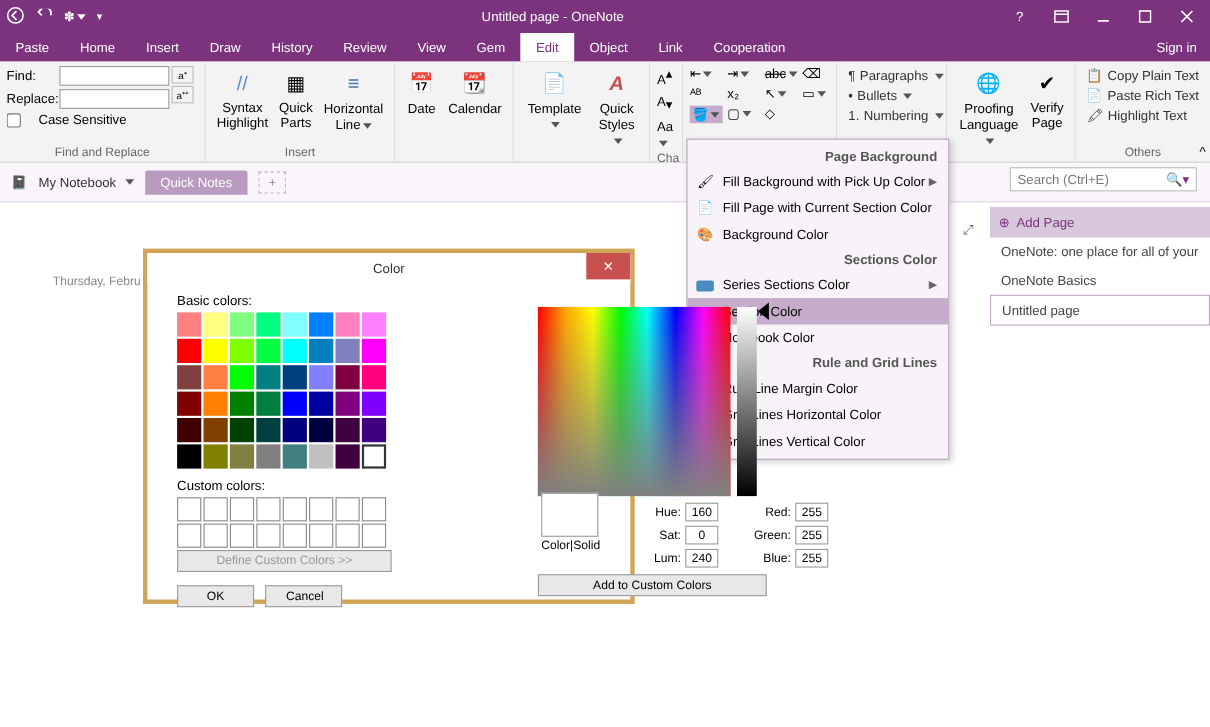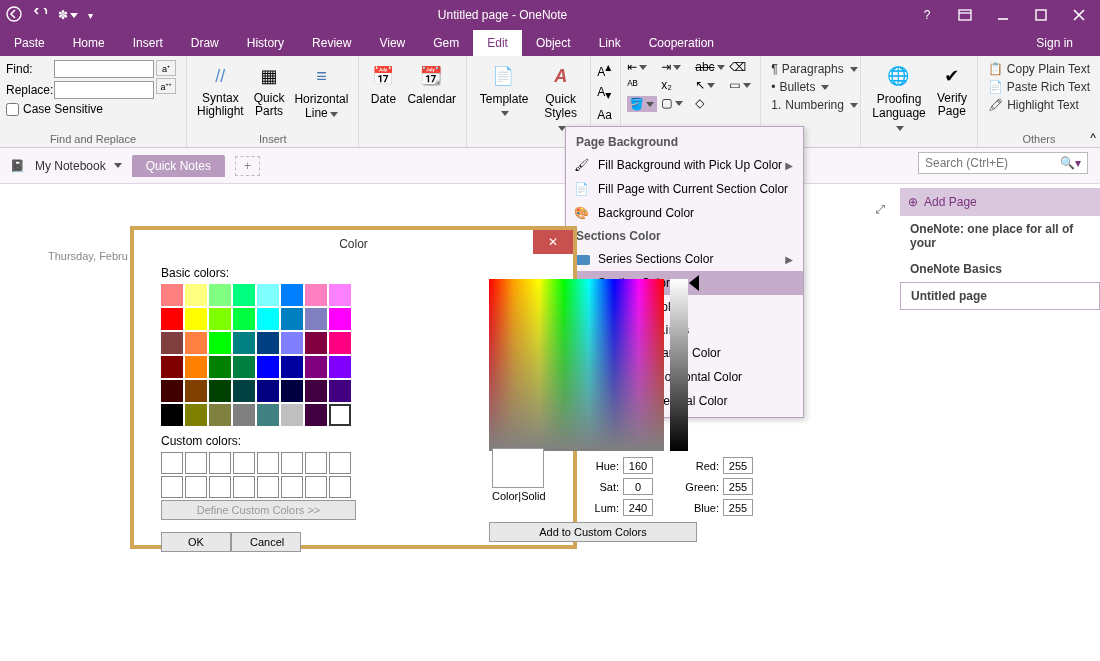--- a/index.html
+++ b/index.html
@@ -9,76 +9,76 @@
 .title-bar .qat { display: flex; align-items: center; gap: 10px; }
 .title-bar .qat span { color: #fff; }
 .title-bar .title { flex: 1; text-align: center; }
 .title-bar .winctrl { display: flex; gap: 8px; align-items: center; }
 .title-bar .winctrl span { width: 30px; text-align: center; cursor: default; }
 .winctrl svg { display:block; margin:auto; }
 
 .tabbar { height: 26px; background: #7b337d; color: #fff; display: flex; align-items: center; }
 .tabbar .tab { padding: 0 14px; height: 26px; display: flex; align-items: center; cursor: pointer; }
 .tabbar .tab.active { background: #fff; color: #7b337d; }
-.tabbar .signin { margin-left: auto; padding-right: 27px; }
+.tabbar .signin { margin-left: auto; padding-right: 12px; }
 
 .ribbon { height: 92px; background: #f3f3f3; border-bottom: 1px solid #ccc; display: flex; position: relative; }
 .grp { border-right: 1px solid #ddd; padding: 4px 6px 2px 6px; display: flex; flex-direction: column; }
 .grp .row { display: flex; gap: 2px; }
 .grp-label { text-align: center; color: #666; font-size: 11px; margin-top: auto; padding-top: 2px; }
 .find-row { display: flex; align-items: center; margin-bottom: 3px; gap: 4px; }
 .find-row label { width: 44px; }
 .find-row input { width: 100px; border: 1px solid #999; height: 18px; }
 .repbtn { display:flex; flex-direction:column; gap:2px; margin-left:2px; }
 .repbtn div { border:1px solid #bbb; width:20px; height:16px; display:flex;align-items:center;justify-content:center; font-size:9px;}
-.chk { display:flex; align-items:flex-end; gap:4px; margin-top:2px;}
+.chk { display:flex; align-items:flex-end; gap:16px; margin-top:2px;}
 .bigbtn { display:flex; flex-direction:column; align-items:center; gap:2px; padding:2px 4px; cursor:pointer; text-align:center; }
 .bigbtn .icn { width:28px; height:28px; display:flex;align-items:center;justify-content:center; font-size:18px; }
 .triangle-down { display:inline-block; width:0; height:0; border-left:4px solid transparent; border-right:4px solid transparent; border-top:5px solid #555; margin-left:2px; vertical-align:middle;}
 .collapse { position:absolute; right:4px; bottom:2px; cursor:pointer; }
 
 .header2 { height: 36px; background: #f9f5fa; border-bottom:1px solid #e0d5e4; display:flex; align-items:center; padding:0 10px; gap:10px; }
 .nb-label { font-size:18px; color:#333; font-weight:500; display:flex; align-items:center; gap:6px; }
 .sectab { background:#b99bc0; color:#fff; padding:4px 14px; border-radius:2px 2px 0 0; }
 .addtab { border:1px dashed #bbb; color:#888; padding:2px 8px; }
 
 .searchbox { position:absolute; right:12px; top:4px; width:170px; height:22px; border:1px solid #bbb; display:flex; align-items:center; padding:0 6px; color:#777; background:#fff;}
 .searchbox .mag { margin-left:auto; color:#7b337d; }
 
 .addpage { position:absolute; right:0; top:188px; width:200px; height:28px; background:#d9c7de; display:flex; align-items:center; padding:0 8px; color:#7b337d; gap:6px;}
 .pagelist { position:absolute; right:0; top:216px; width:200px; }
-.pagelist div { padding:6px 10px; color:#444; cursor:pointer;font-weight:bold; }
+.pagelist div { padding:6px 10px; color:#444; cursor:pointer; }
 .pagelist .sel { background:#fff; border:1px solid #c0a8c6; }
 
 .datestamp { position:absolute; left:48px; top:250px; color:#888; font-size:11px;}
 .expand { position:absolute; right:215px; top:202px; color:#666; }
 
 .colordlg { position:absolute; left:130px; top:226px; width:447px; height:323px; background:#fff; border:4px solid #d0a556; }
 .colordlg .dlg-title { height:28px; background:#fff; color:#333; display:flex; align-items:center; justify-content:center; position:relative;}
 .colordlg .closebtn { position:absolute; right:0; top:0; width:40px; height:24px; background:#c8504f; color:#fff; display:flex;align-items:center;justify-content:center; }
 .colordlg .body { padding:8px 27px; }
 .swatch-grid { display:grid; grid-template-columns:repeat(8,22px); gap:2px; margin-top:4px; margin-bottom:8px;}
 .swatch { width:22px; height:22px; }
 .swatch.outline { border:2px solid #333; background:#fff;}
 .cust-row { display:grid; grid-template-columns:repeat(8,22px); gap:2px; margin-top:4px; }
 .cust-row .swatch { border:1px solid #888; background:#fff; }
 .dlgbtn { border:1px solid #999; background:#e8e8e8; padding:3px 18px; cursor:pointer; font-size:11px; text-align:center; }
-.dlgbtns { display:flex; margin-top:12px;}
+.dlgbtns { display:flex; gap:10px; margin-top:12px;}
 .rightcol { position:absolute; left:355px; top:49px; width:215px; }
 .colorfield { width:175px; height:172px; background:linear-gradient(to right, red, orange, yellow, lime, cyan, blue, magenta, red); position:relative; margin-bottom:6px;}
 .colorfield::after { content:''; position:absolute; inset:0; background:linear-gradient(to bottom, rgba(255,255,255,0), rgba(128,128,128,1));}
 .lumbar { position:absolute; left:536px; top:36px; width:18px; height:172px; background:linear-gradient(to bottom,#fff,#000);}
 .lumptr { position:absolute; left:555px; top:34px; width:0;height:0;border-top:8px solid transparent;border-bottom:8px solid transparent;border-right:10px solid #000;}
 .hslblk { display:grid; grid-template-columns:70px 32px 60px 32px; gap:4px 4px; margin-top:2px; align-items:center;}
 .hslblk label { text-align:right; font-size:11px;}
 .hslblk input { width:30px; border:1px solid #999; height:17px; text-align:center; font-size:11px;}
 .solidprev { position:absolute; left:358px; top:218px; width:52px; height:40px; border:1px solid #999; background:#fff;}
 .solidlbl { position:absolute; left:358px; top:260px; font-size:11px;}
 
-.popup { position:absolute; left:565px; top:126px; width:239px; background:#f8f3f9; border:1px solid #b8a2bd; box-shadow:2px 2px 6px rgba(0,0,0,.2); padding:4px 0;}
+.popup { position:absolute; left:624px; top:126px; width:239px; background:#f8f3f9; border:1px solid #b8a2bd; box-shadow:2px 2px 6px rgba(0,0,0,.2); padding:4px 0;text-align:right;}
 .popup .sec { padding:4px 10px; color:#555; font-weight:600; font-size:12px;}
 .popup .item { padding:5px 10px 5px 32px; position:relative; cursor:pointer; display:flex; align-items:center;}
 .popup .item.hl { background:#c4acca; }
 .popup .item .itic { position:absolute; left:8px; width:16px; height:14px; }
 .popup .item .arrw { margin-left:auto; color:#666; font-size:10px;}
 
 .ribbon .small-link { color:#333; display:flex; align-items:center; gap:4px; padding:2px 4px; white-space:nowrap;}
 </style>
 </head>
 <body>

